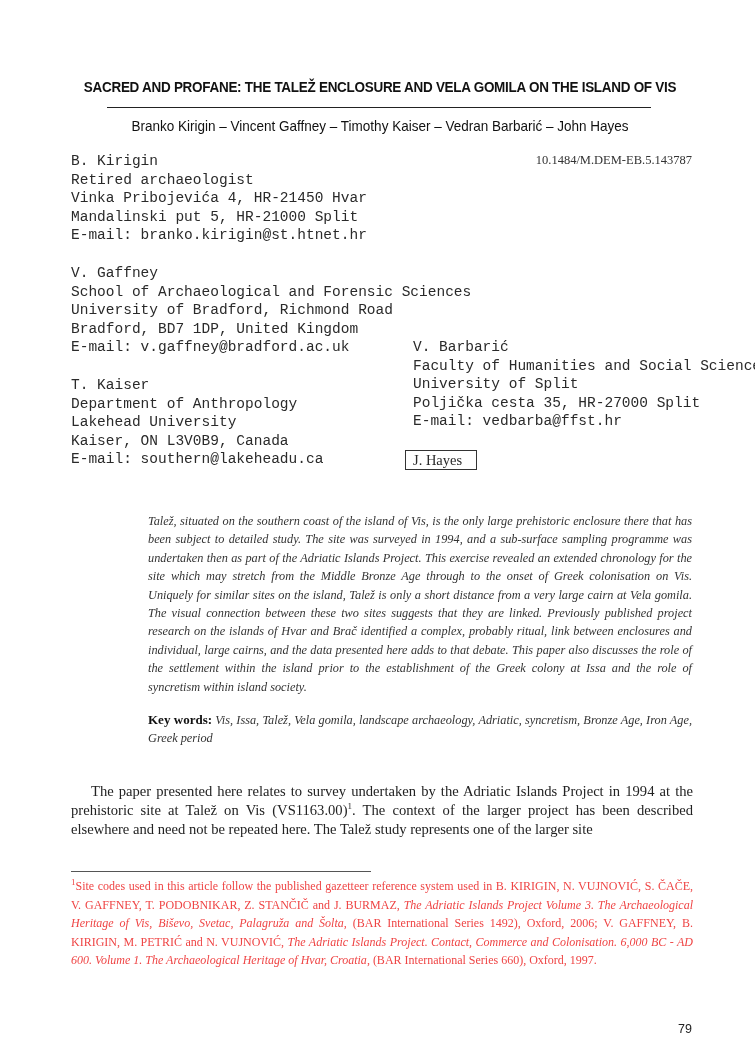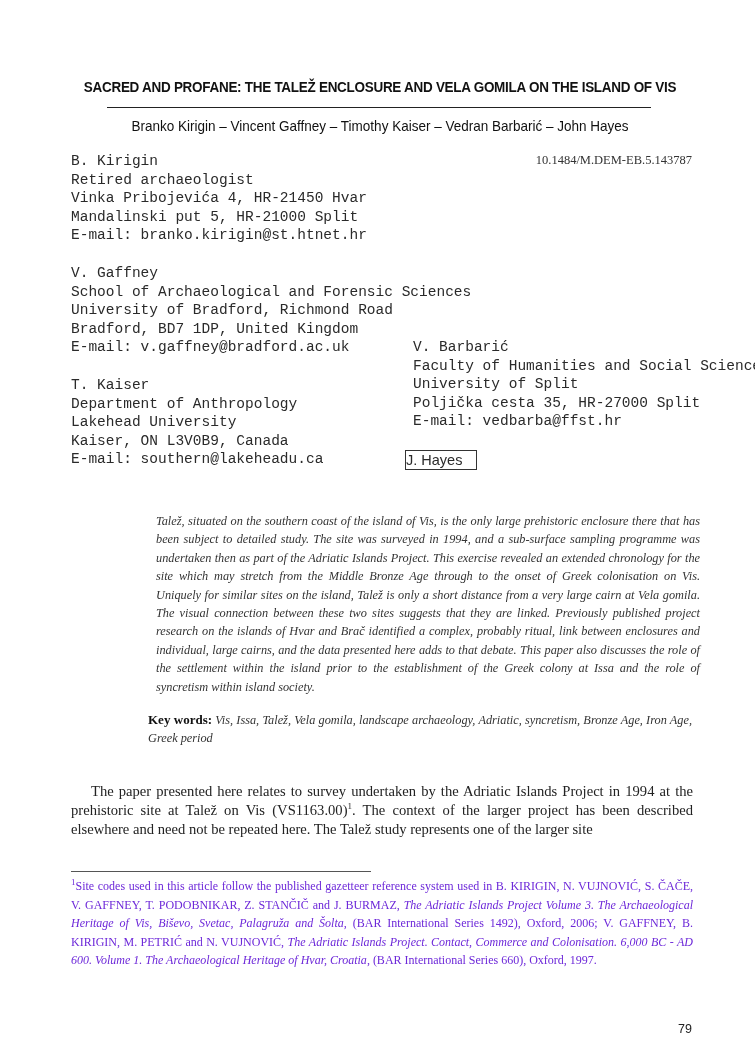--- a/index.html
+++ b/index.html
@@ -29,27 +29,27 @@
       line-height: 18.5px; color: #2a2a2a;
     }
     .affil div { white-space: nowrap; font-family: Liberation Mono, monospace; }
     .aff-kirigin { left: 71px; top: 152px; }
     .aff-gaffney { left: 71px; top: 264px; }
     .aff-kaiser { left: 71px; top: 376px; }
     .aff-barbaric { left: 413px; top: 338px; }
     .hayes-box {
       position: absolute; left: 405px; top: 450px; width: 72px; height: 20px;
       border: 1px solid #333; box-sizing: border-box;
-      font-family: Liberation Sans, sans-serif; font-size: 14.5px; line-height: 18px;
-      color: #2a2a2a;
+      font-family: Liberation Serif, serif; font-size: 14.5px; line-height: 18px;
+      padding-left: 7px; color: #2a2a2a;
     }
     .abstract {
       position: absolute; left: 148px; width: 544px; top: 512px;
       font-family: "Liberation Serif", serif; font-style: italic; font-size: 12.3px;
-      line-height: 18.4px; text-align: justify; color: #333; margin-left: 8px;
+      line-height: 18.4px; text-align: justify; color: #333;
     }
     .keywords {
       position: absolute; left: 148px; width: 544px; top: 711px;
       font-family: "Liberation Serif", serif; font-size: 12.3px; line-height: 18.4px;
       text-align: justify; color: #333;
     }
     .keywords .kw-label { font-weight: bold; font-style: normal; font-size: 13px; color: #111; }
     .keywords .kw-list { font-style: italic; }
     .body-text {
       position: absolute; left: 71px; width: 622px; top: 782px;
@@ -58,21 +58,21 @@
     }
     .body-text .indent { display: inline-block; width: 20px; }
     sup { font-size: 9px; line-height: 0; vertical-align: super; }
     .fn-rule {
       position: absolute; left: 71px; width: 300px; top: 871px; height: 0;
       border-top: 1px solid #555;
     }
     .footnote {
       position: absolute; left: 71px; width: 622px; top: 877px;
       font-family: "Liberation Serif", serif; font-size: 12px; line-height: 18.6px;
-      text-align: justify; color: #6d28d9;
+      text-align: justify; color: #ef4444;
     }
     .footnote i { font-style: italic; }
     .page-number {
       position: absolute; right: 63px; top: 1006px;
       font-family: "Liberation Sans", sans-serif; font-size: 12.5px; color: #222; margin-top: 16px;
     }
   </style>
 </head>
 <body>
 

